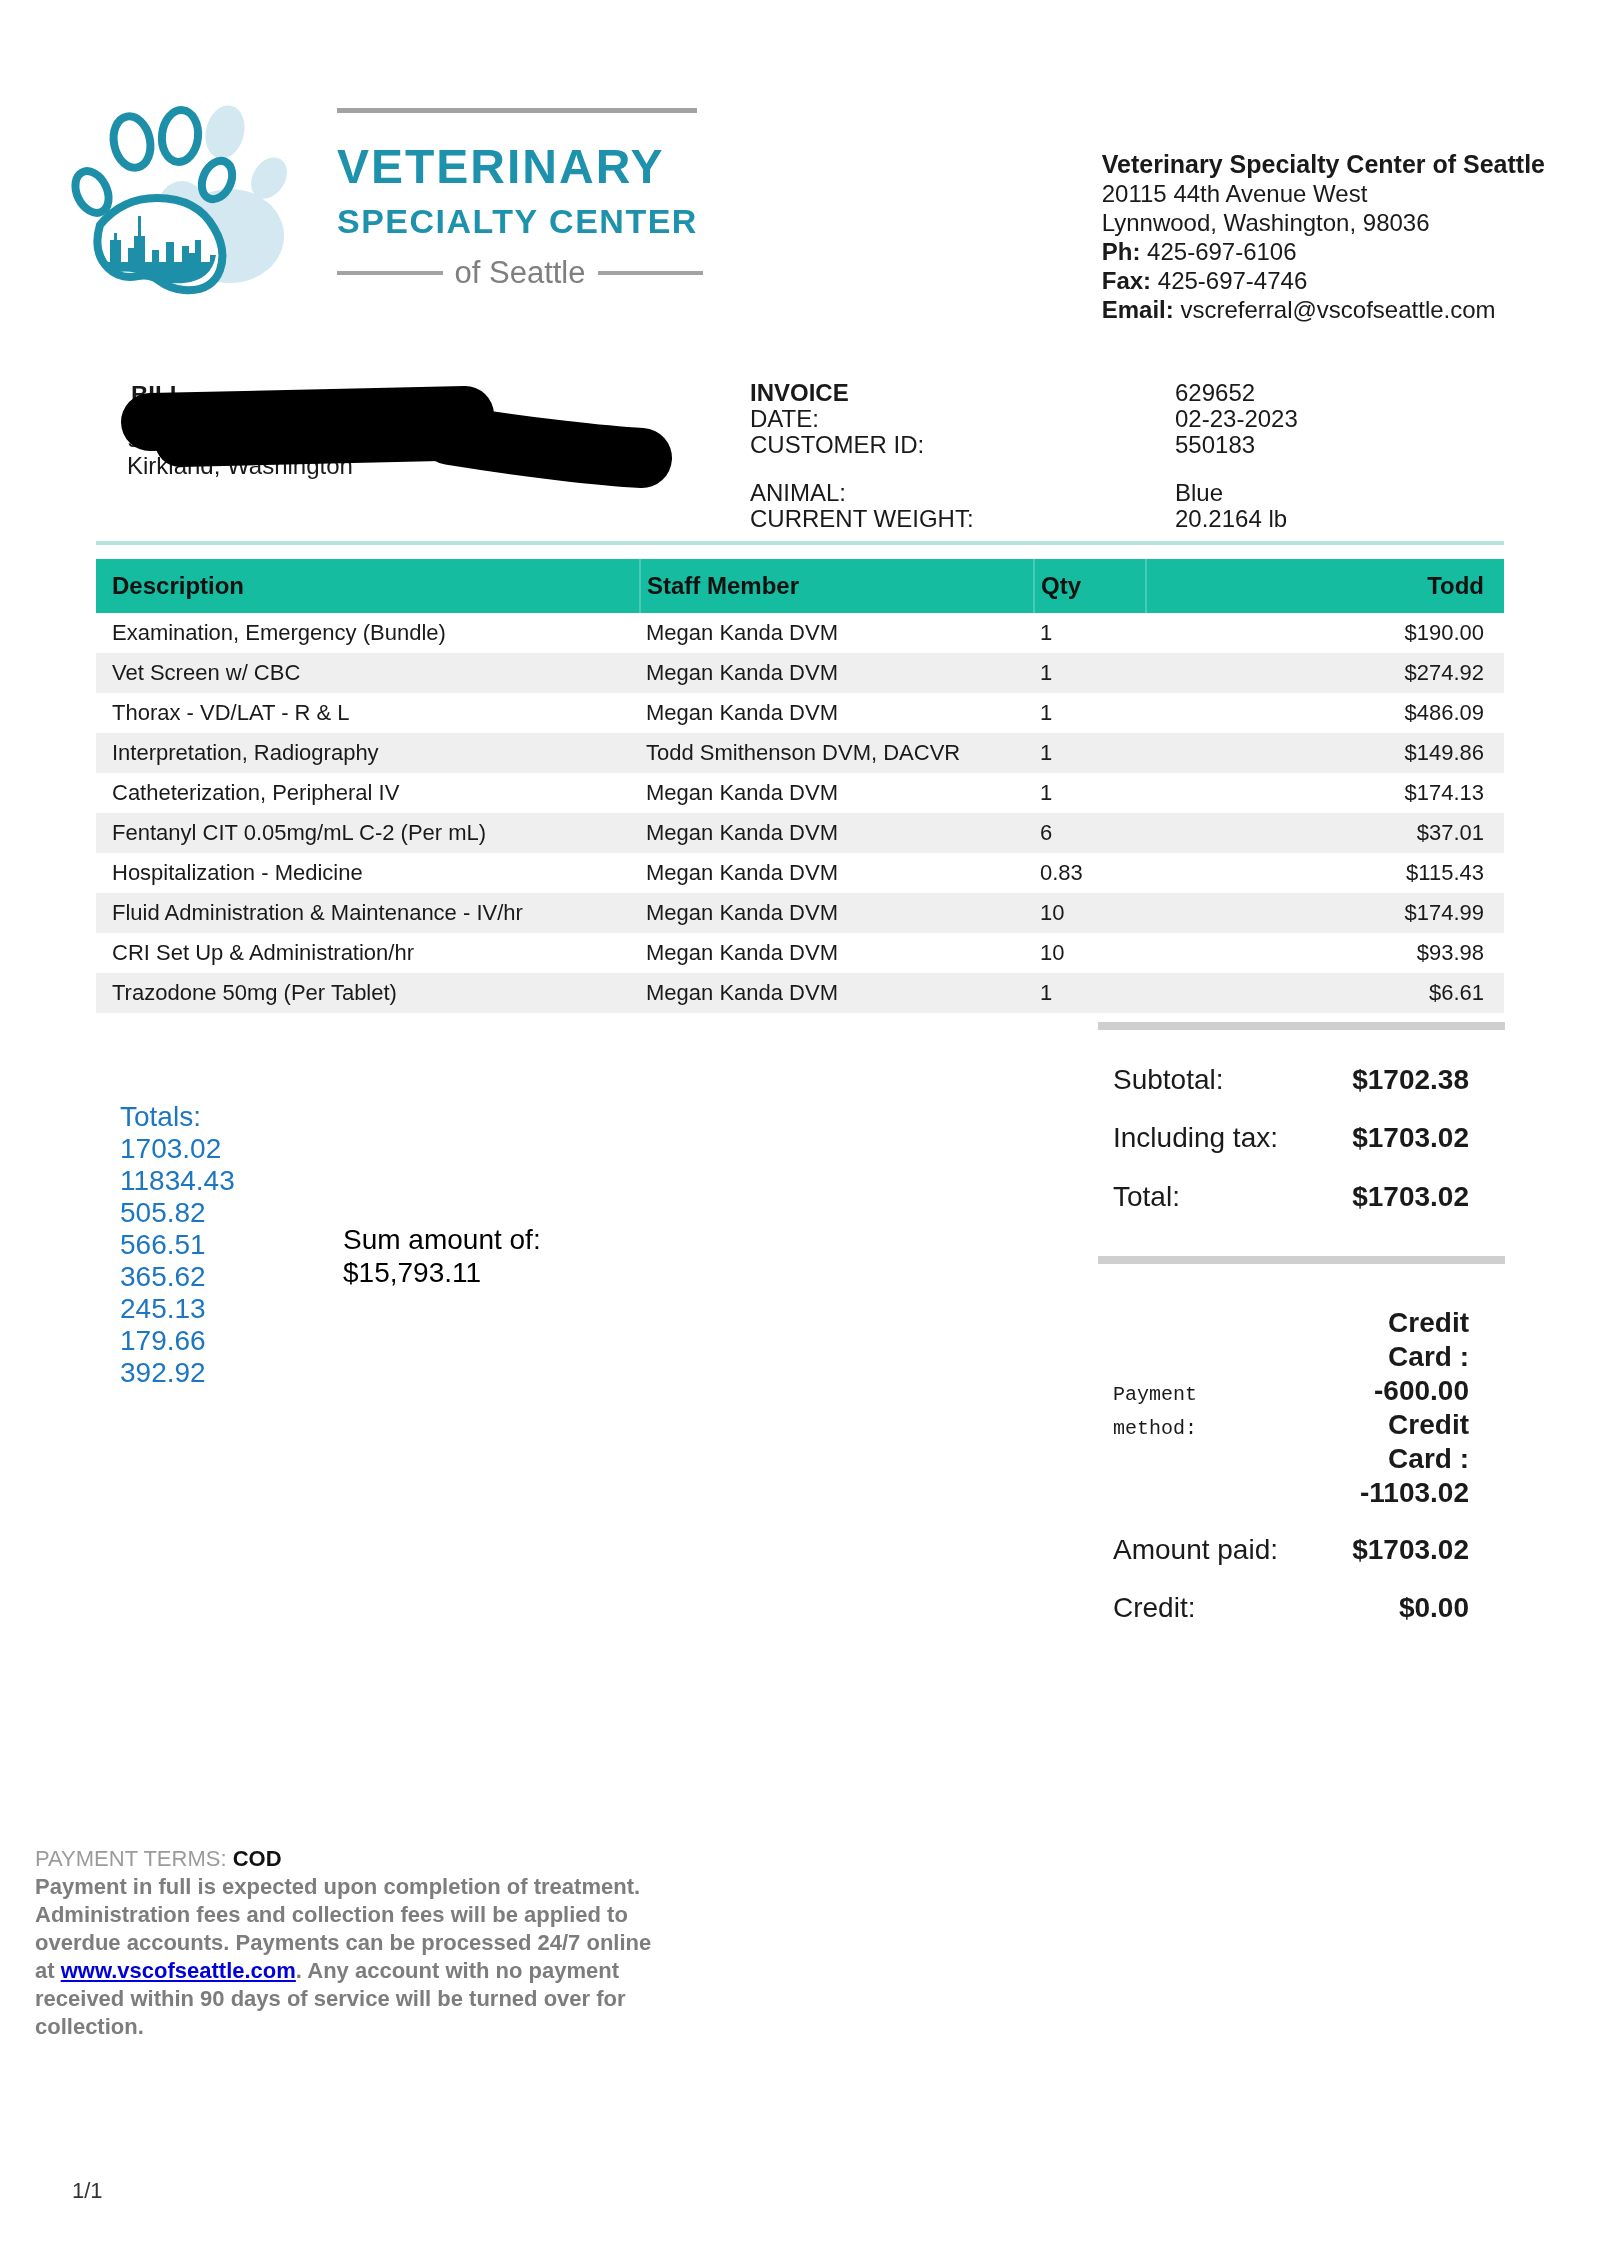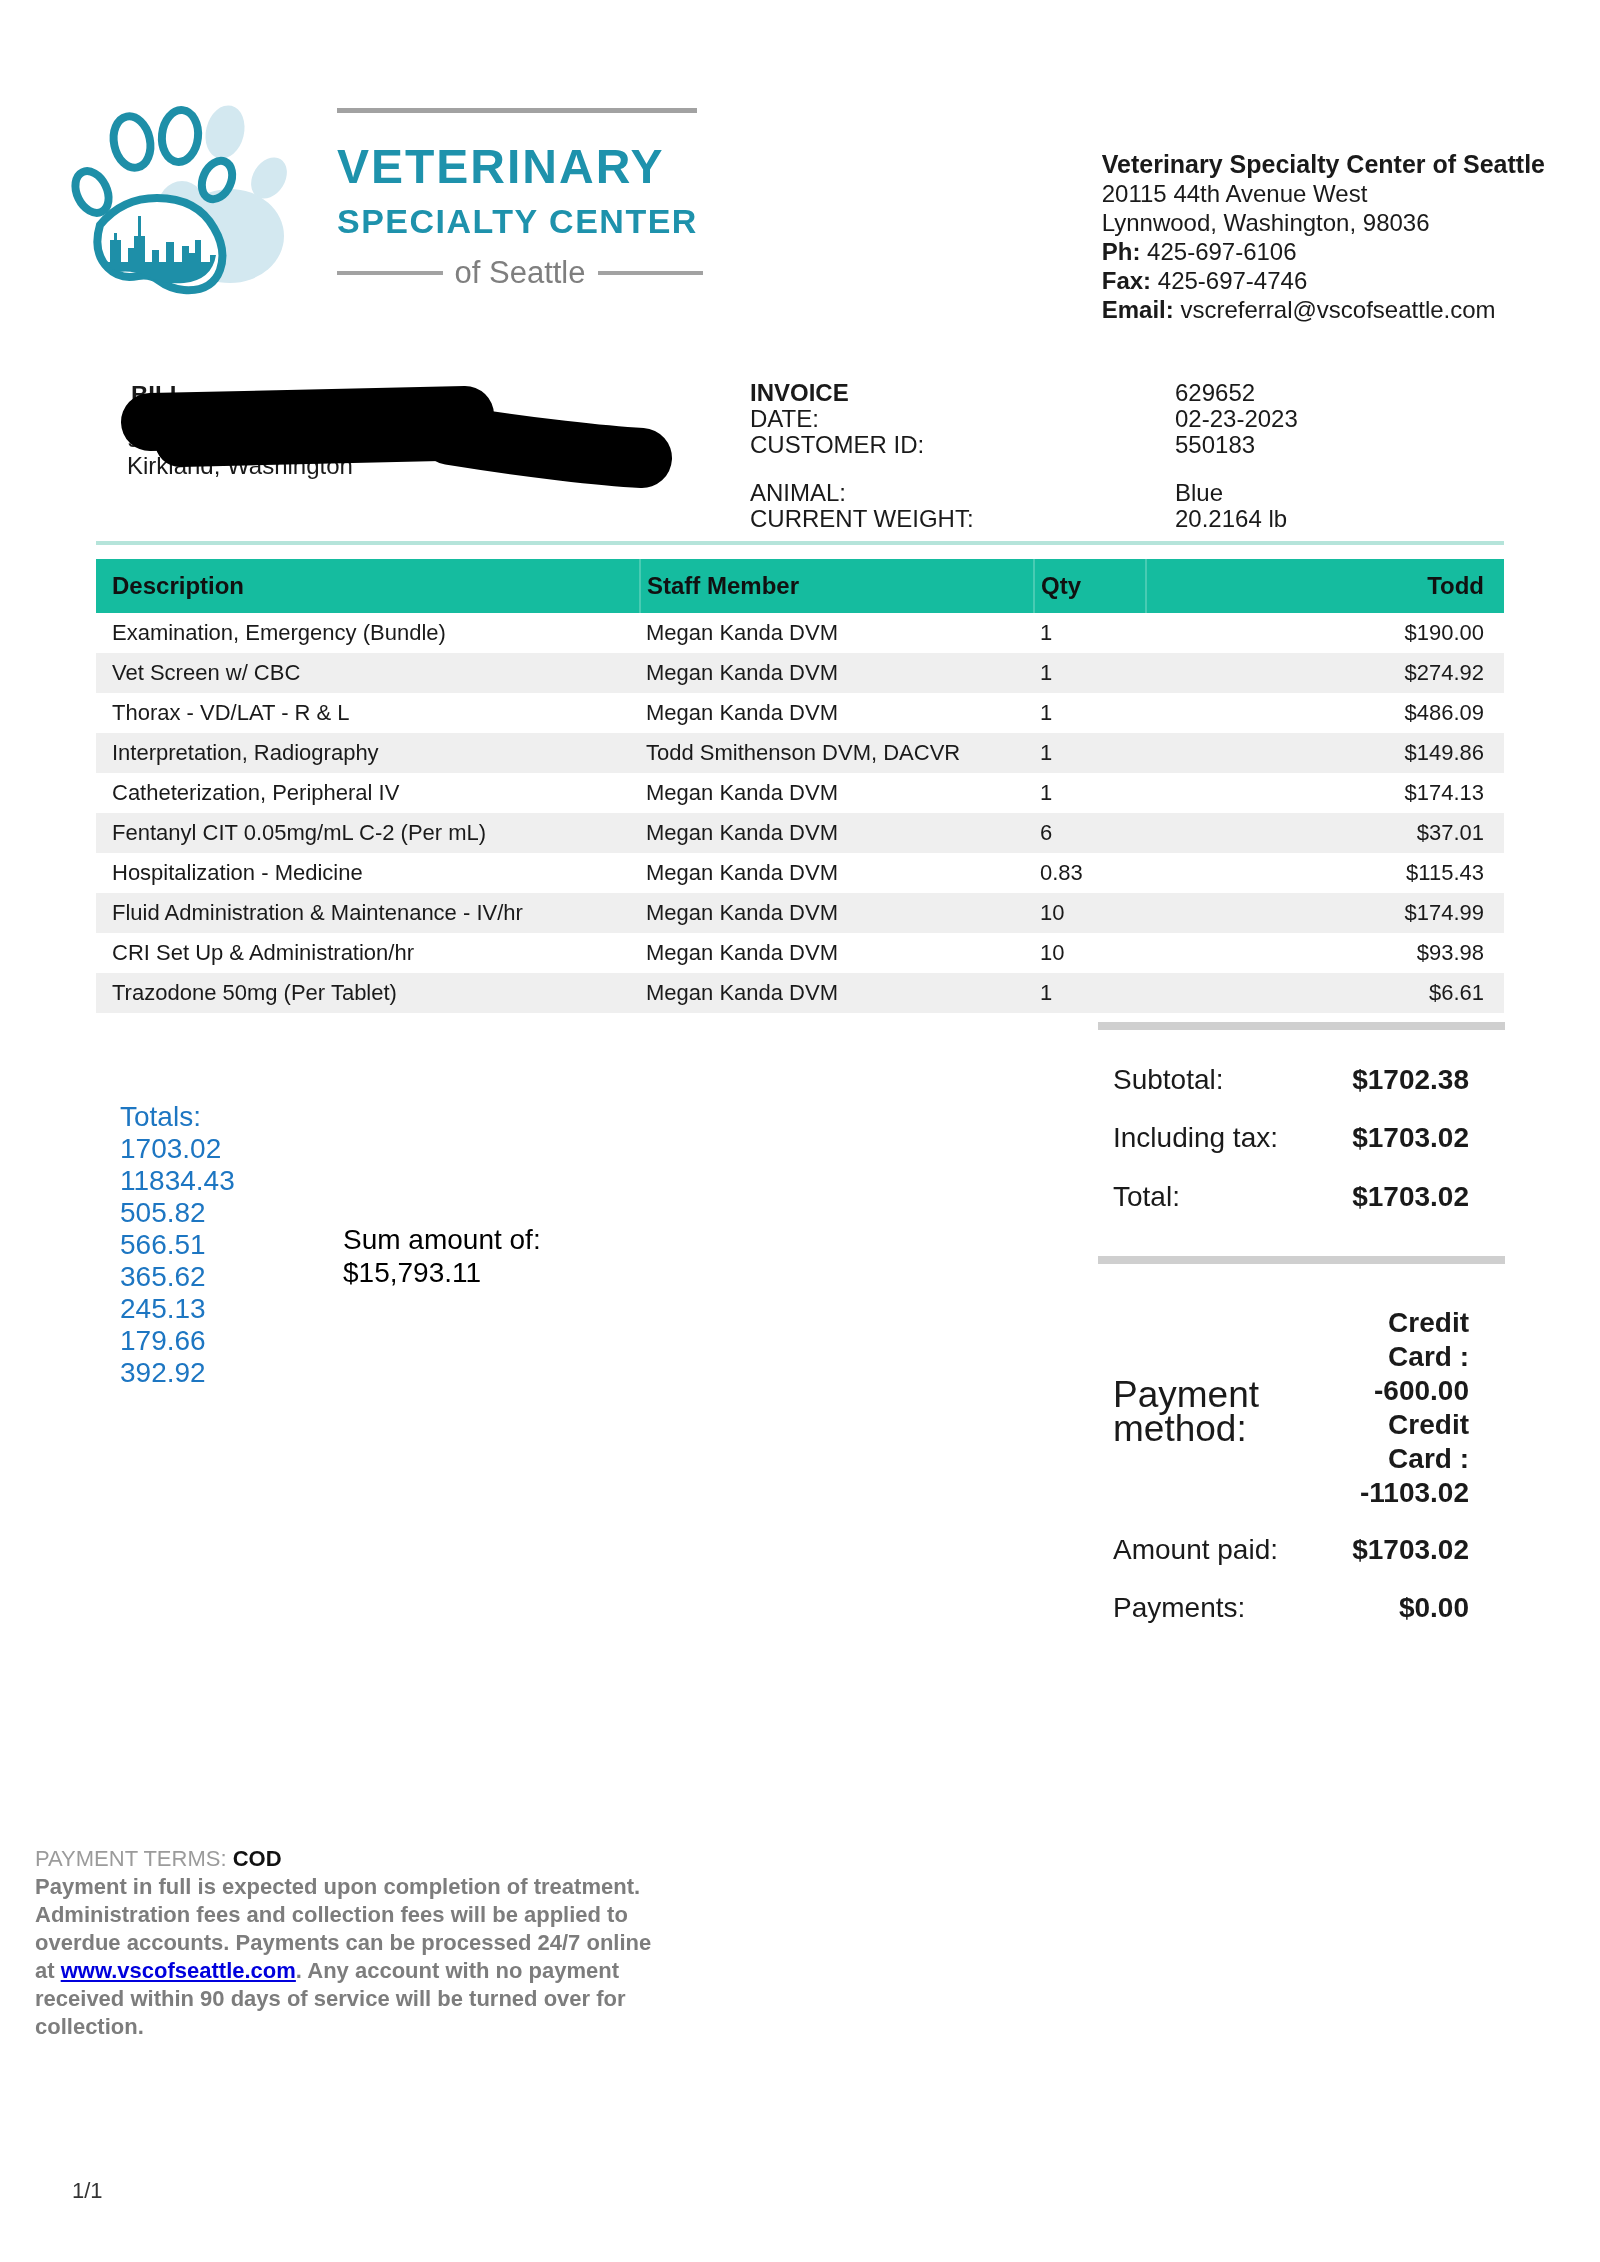--- a/index.html
+++ b/index.html
@@ -57,21 +57,21 @@
   .pre{white-space:pre-line;}
 
   
   .divider{position:absolute;left:1098px;width:407px;height:8px;background:#cfcfcf;}
   .d1{top:1022px;} .d2{top:1256px;}
   .sumrow{position:absolute;left:1113px;width:356px;display:flex;justify-content:space-between;
           font-size:28px;line-height:34px;}
   .sumrow .val{font-weight:bold;}
   .r-subtotal{top:1063px;} .r-inctax{top:1121px;gap:40px;} .r-total{top:1180px;}
   .payrow{position:absolute;left:1113px;top:1306px;width:356px;display:flex;justify-content:space-between;}
-  .payrow .plabel{width:180px;font-size:37px;line-height:34px;margin-top:72px;}
+  .payrow .plabel{width:180px;font-size:20px;line-height:34px;margin-top:72px;font-family:Liberation Mono, monospace;}
   .payrow .pval{width:132px;font-size:28px;line-height:34px;font-weight:bold;text-align:right;}
   .r-paid{top:1533px;} .r-balance{top:1591px;}
 
   
   .terms{position:absolute;left:35px;top:1845px;width:648px;font-size:22px;line-height:28px;}
   .terms .t-head{color:#9b9b9b;}
   .terms .t-cod{color:#111;font-weight:bold;}
   .terms .t-body{color:#7d7d7d;font-weight:bold;}
   .terms a{color:#0000dd;font-weight:bold;text-decoration:underline;}
 
@@ -273,21 +273,21 @@
 
   <div class="payrow">
     <div class="plabel">Payment method:</div>
     <div class="pval">Credit Card : -600.00 Credit Card : -1103.02</div>
   </div>
   <div class="sumrow r-paid">
     <span>Amount paid:</span>
     <span class="val">$1703.02</span>
   </div>
   <div class="sumrow r-balance">
-    <span>Payments:</span>
+    <span>Credit:</span>
     <span class="val">$0.00</span>
   </div>
 
   <div class="terms">
     <div>
       <span class="t-head">PAYMENT TERMS:</span>
       <span class="t-cod">COD</span>
     </div>
     <div class="t-body">
       <div class="pre">Payment in full is expected upon completion of treatment.

